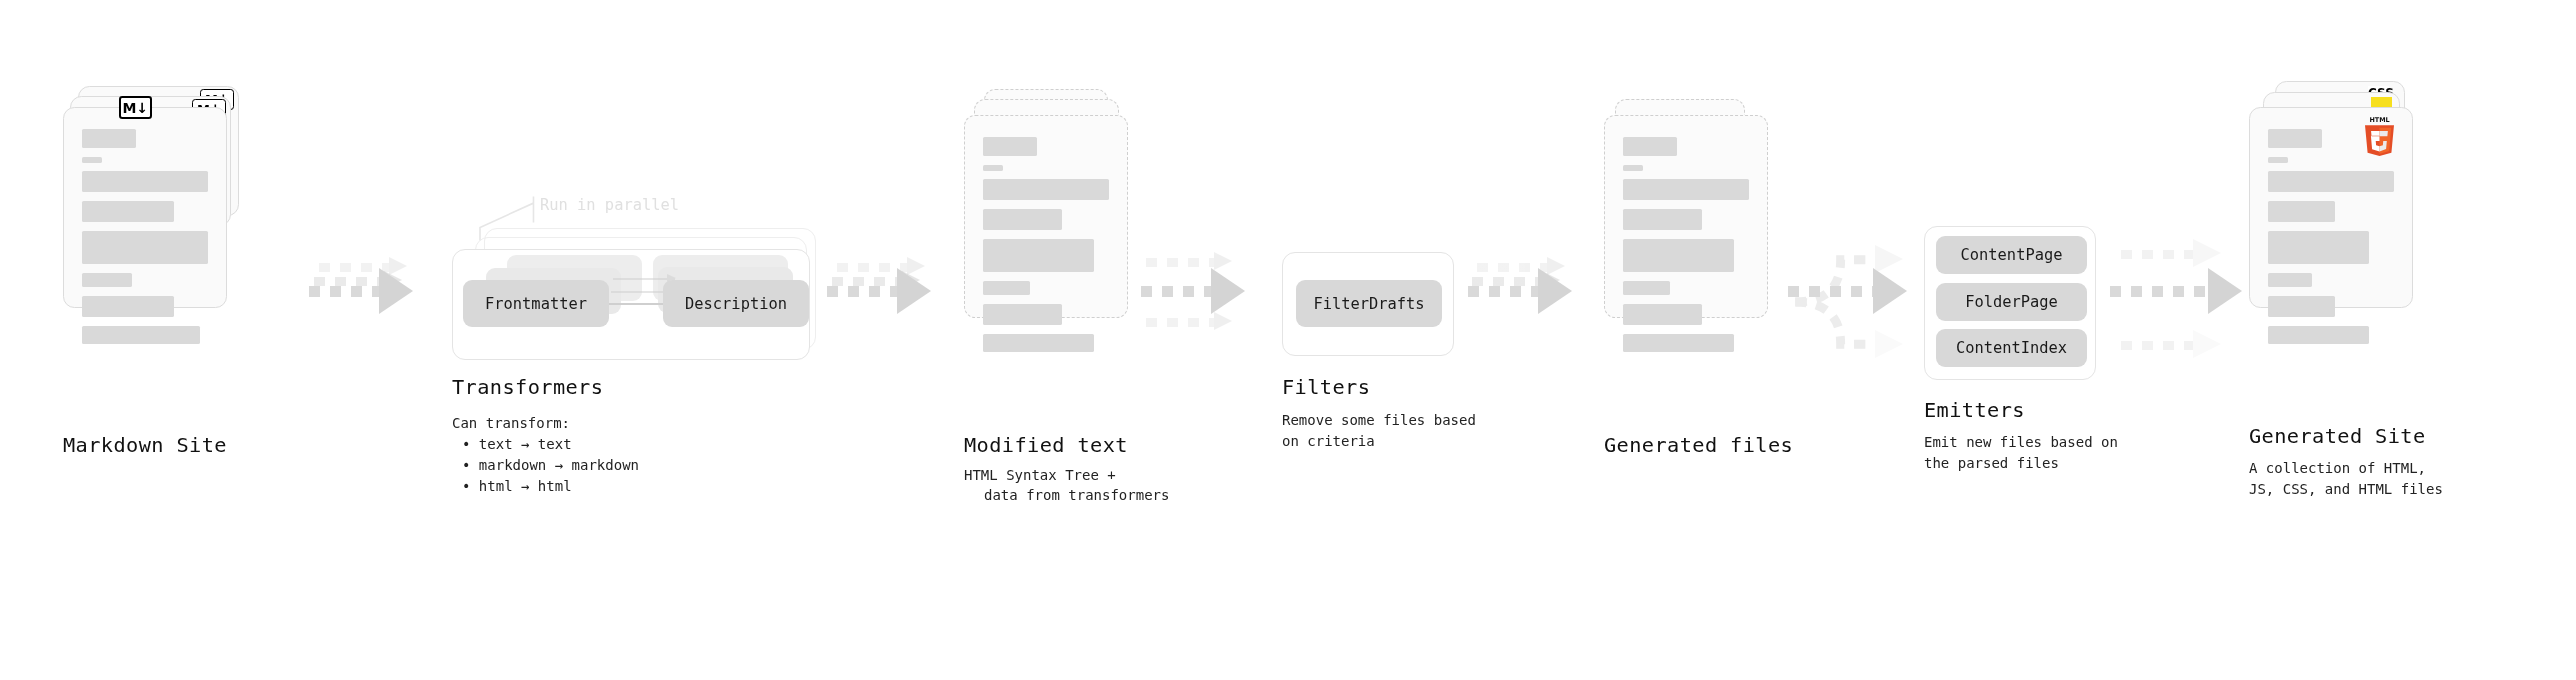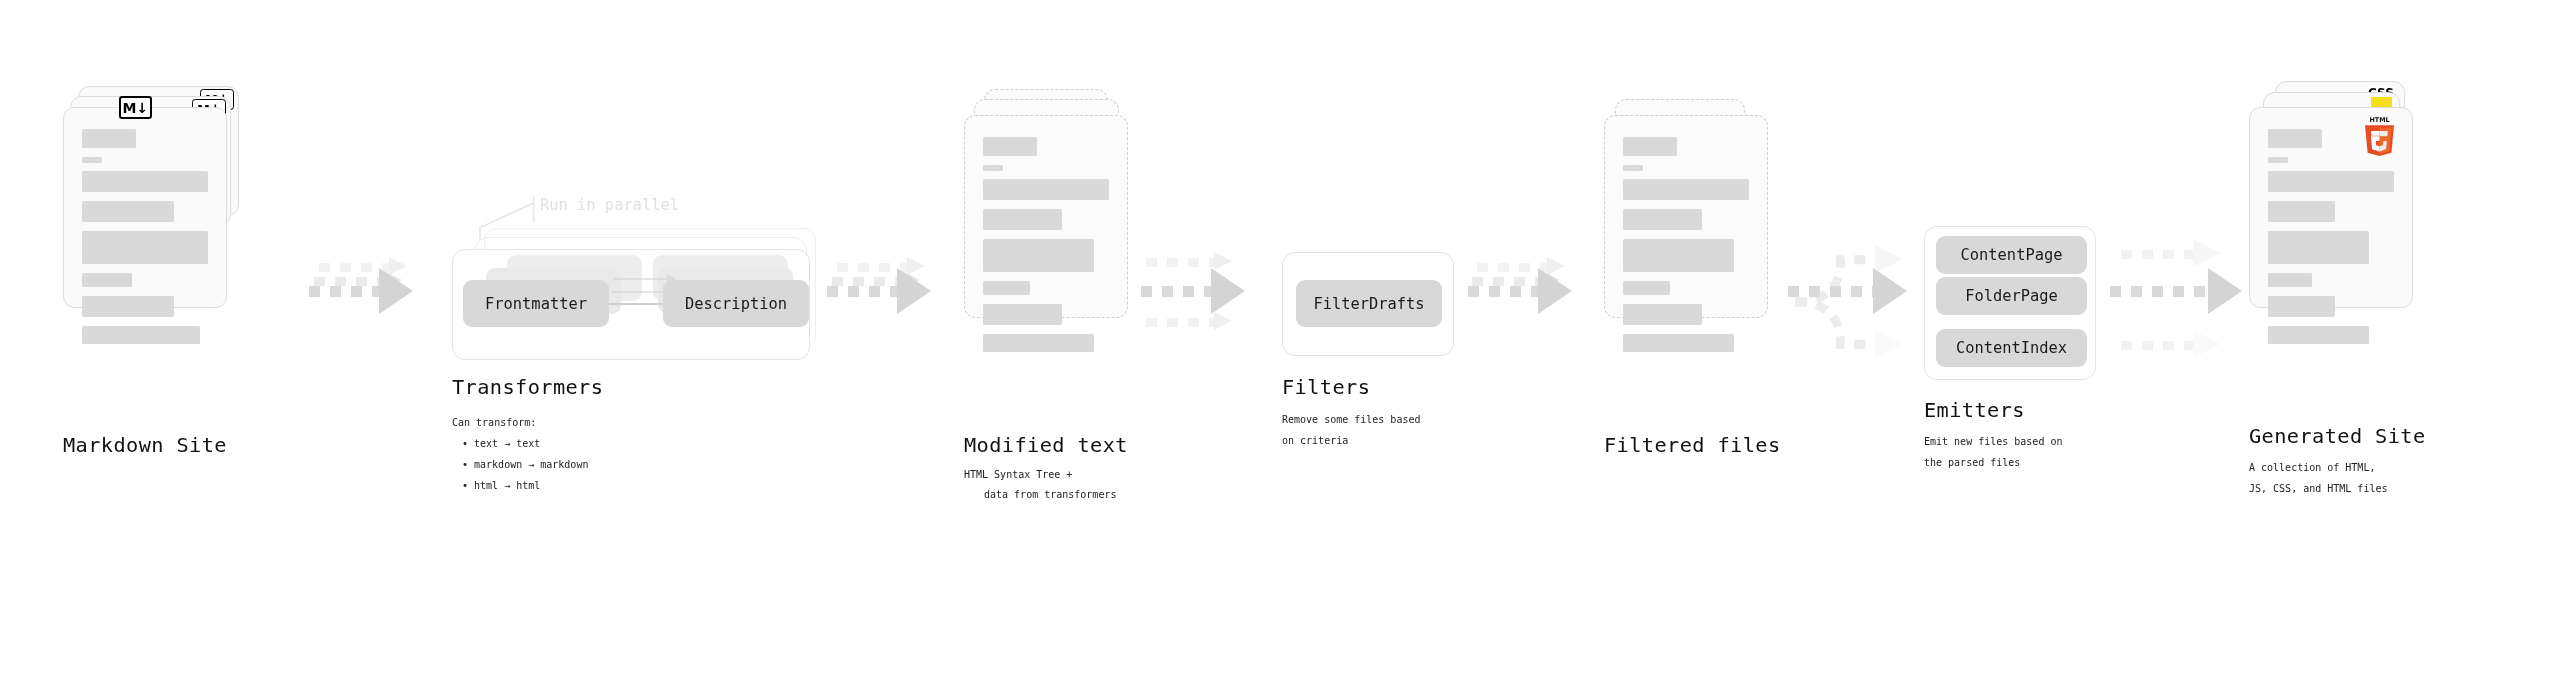--- a/index.html
+++ b/index.html
@@ -30,21 +30,21 @@
   .glabel{
     position:absolute;
     font-size:20.3px;
     letter-spacing:0.4px;
     color:#111;
     white-space:nowrap;
     text-align:center;
   }
   .gsub{
     position:absolute;
-    font-size:10px;
+    font-size:14px;
     line-height:20.3px;
     color:#222;
     white-space:pre;
   }
 
   
   .arrow{position:absolute;height:19.5px;}
   .arrow .dash{
     position:absolute;left:0;top:5.7px;height:9px;
     background:repeating-linear-gradient(to right,#d9d9d9 0 11.4px,transparent 11.4px 21px);
@@ -297,21 +297,21 @@
         <div class="bar" style="width:54px;height:18.7px;"></div>
         <div class="bar" style="width:19.5px;height:6.5px;margin-bottom:8.1px;"></div>
         <div class="bar" style="width:100%;height:21px;"></div>
         <div class="bar" style="width:63%;height:21px;"></div>
         <div class="bar" style="width:88%;height:32.5px;"></div>
         <div class="bar" style="width:37%;height:14.6px;"></div>
         <div class="bar" style="width:63%;height:21px;"></div>
         <div class="bar" style="width:88%;height:18px;"></div>
       </div>
     </div>
-    <div class="glabel" style="left: 1604px; top: 433px;">Filtered files</div>
+    <div class="glabel" style="left: 1604px; top: 433px;">Generated files</div>
   </div>
 
   <div>
     <svg style="position:absolute;left:1792px;top:237px;" width="146" height="130" viewBox="0 0 180 160">
       <path d="M4 80 Q 60 80 60 28 L100 28" fill="none" stroke="#ececec" stroke-width="11" stroke-dasharray="14 12"></path>
       <path d="M4 80 Q 60 80 60 132 L100 132" fill="none" stroke="#ececec" stroke-width="11" stroke-dasharray="14 12"></path>
     </svg>
     <div class="arrow l3" style="left:1875px;top:250px;width:36px;">
       <div class="dash" style="width:0px;"></div>
       <div class="head" style="left:0px;border-top:14.6px solid transparent;border-bottom:14.6px solid transparent;border-left:28px solid #e4e4e4;top:-4.9px;"></div>
@@ -324,21 +324,21 @@
       <div class="dash" style="width:85px;"></div>
         <div class="head" style="left:85px;"></div>
     </div>
   </div>
 
   <div>
     <div class="pbox" style="left:1924px;top:226px;width:172px;height:154px;"></div>
     <div class="chip" style="left:1936px;top:236px;width:151px;height:38px;">
         <span>ContentPage</span>
       </div>
-    <div class="chip" style="left:1936px;top:277px;width:151px;height:38px;align-items:center;">
+    <div class="chip" style="left:1936px;top:283px;width:151px;height:38px;align-items:center;">
         <span>FolderPage</span>
       </div>
     <div class="chip" style="left:1936px;top:329px;width:151px;height:38px;">
         <span>ContentIndex</span>
       </div>
 
     <div class="glabel" style="left: 1924px; top: 398px;">Emitters</div>
     <div class="gsub" style="left: 1924px; top: 432px;">Emit new files based on</div>
     <div class="gsub" style="left: 1924px; top: 453px;">the parsed files</div>
   </div>

